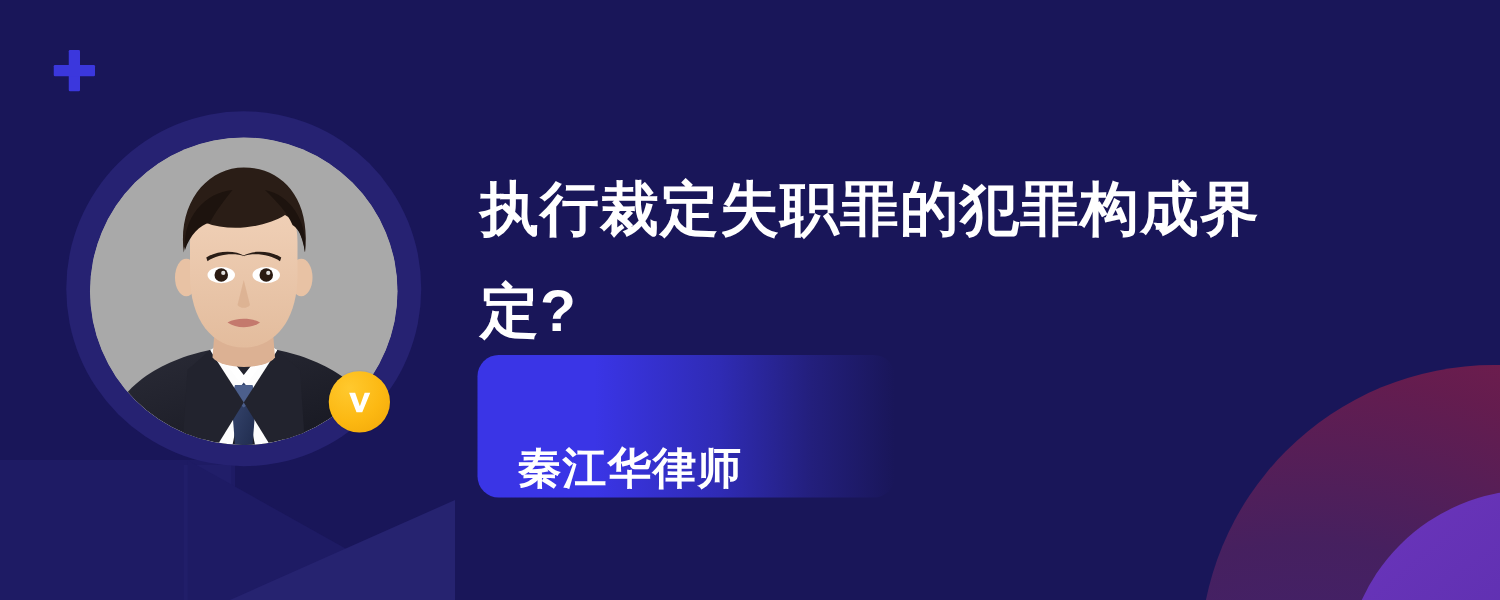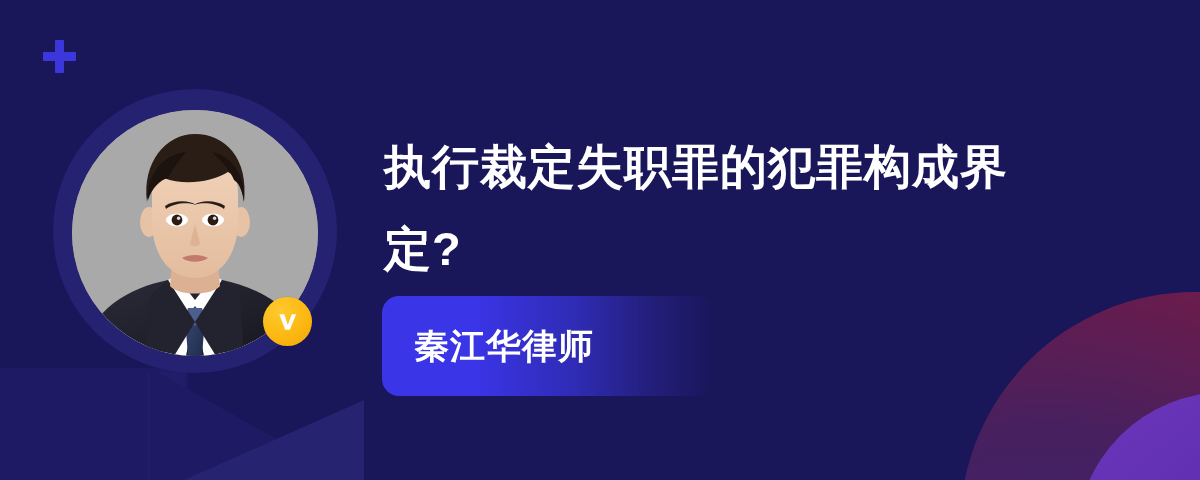--- a/index.html
+++ b/index.html
@@ -150,27 +150,27 @@
     letter-spacing: 1px;
     margin: 0;
     width: 690px;
     white-space: normal;
   }
 
   
   #name-badge {
     position: absolute;
     left: 382px;
-    top: 296px;
+    top: 284px;
     width: 334px;
-    height: 100px;
+    height: 114px;
     border-radius: 17px;
     background: linear-gradient(90deg, #3a35e6 0%, #3a35e6 28%, #2f2bb4 58%, #231f7c 80%, rgba(25,22,89,0.0) 100%);
     display: flex;
-    align-items: center;
+    align-items: flex-end;
   }
   #name-badge-label {
     color: #ffffff;
     font-size: 35px;
     font-weight: bold;
     letter-spacing: 1px;
     padding-left: 32px;
   }
 </style>
 </head>

